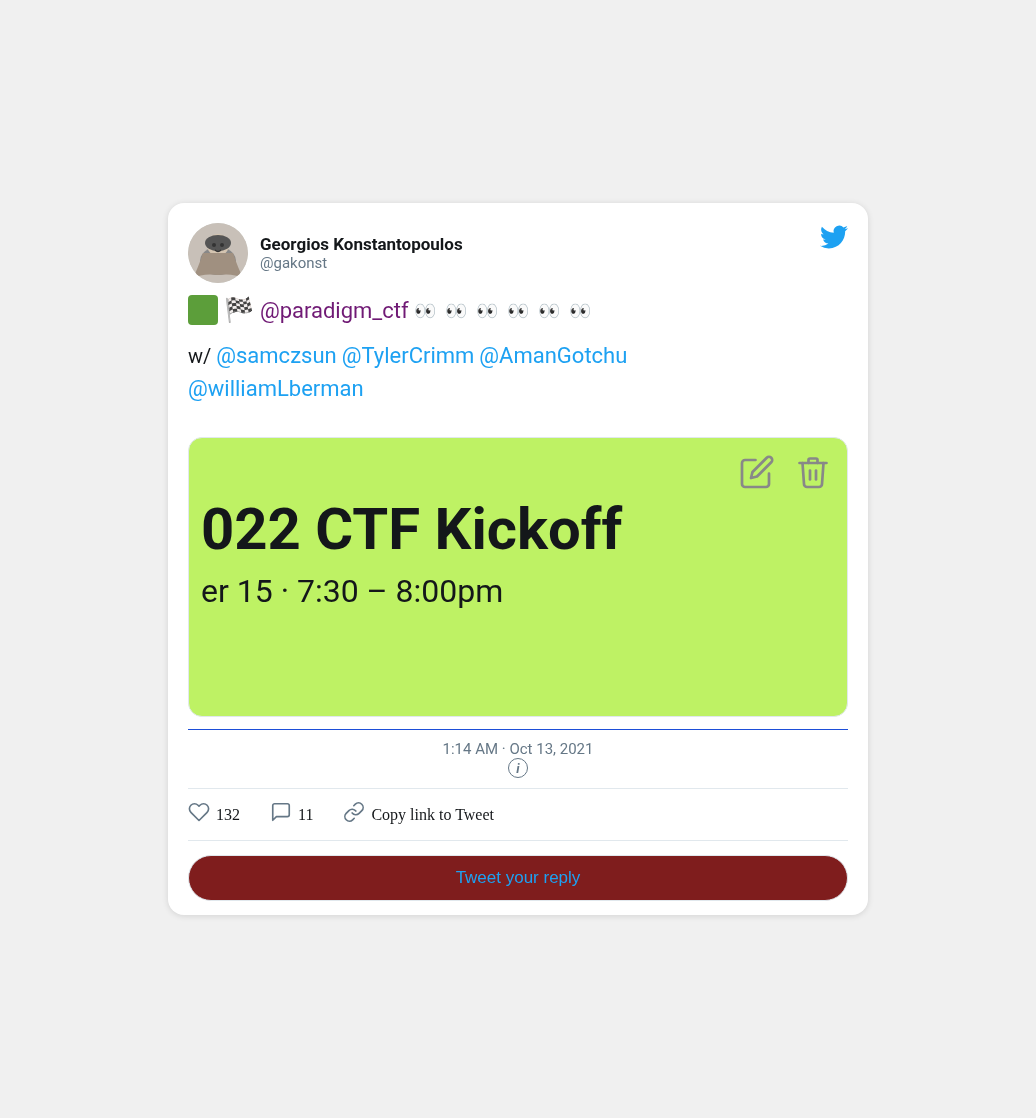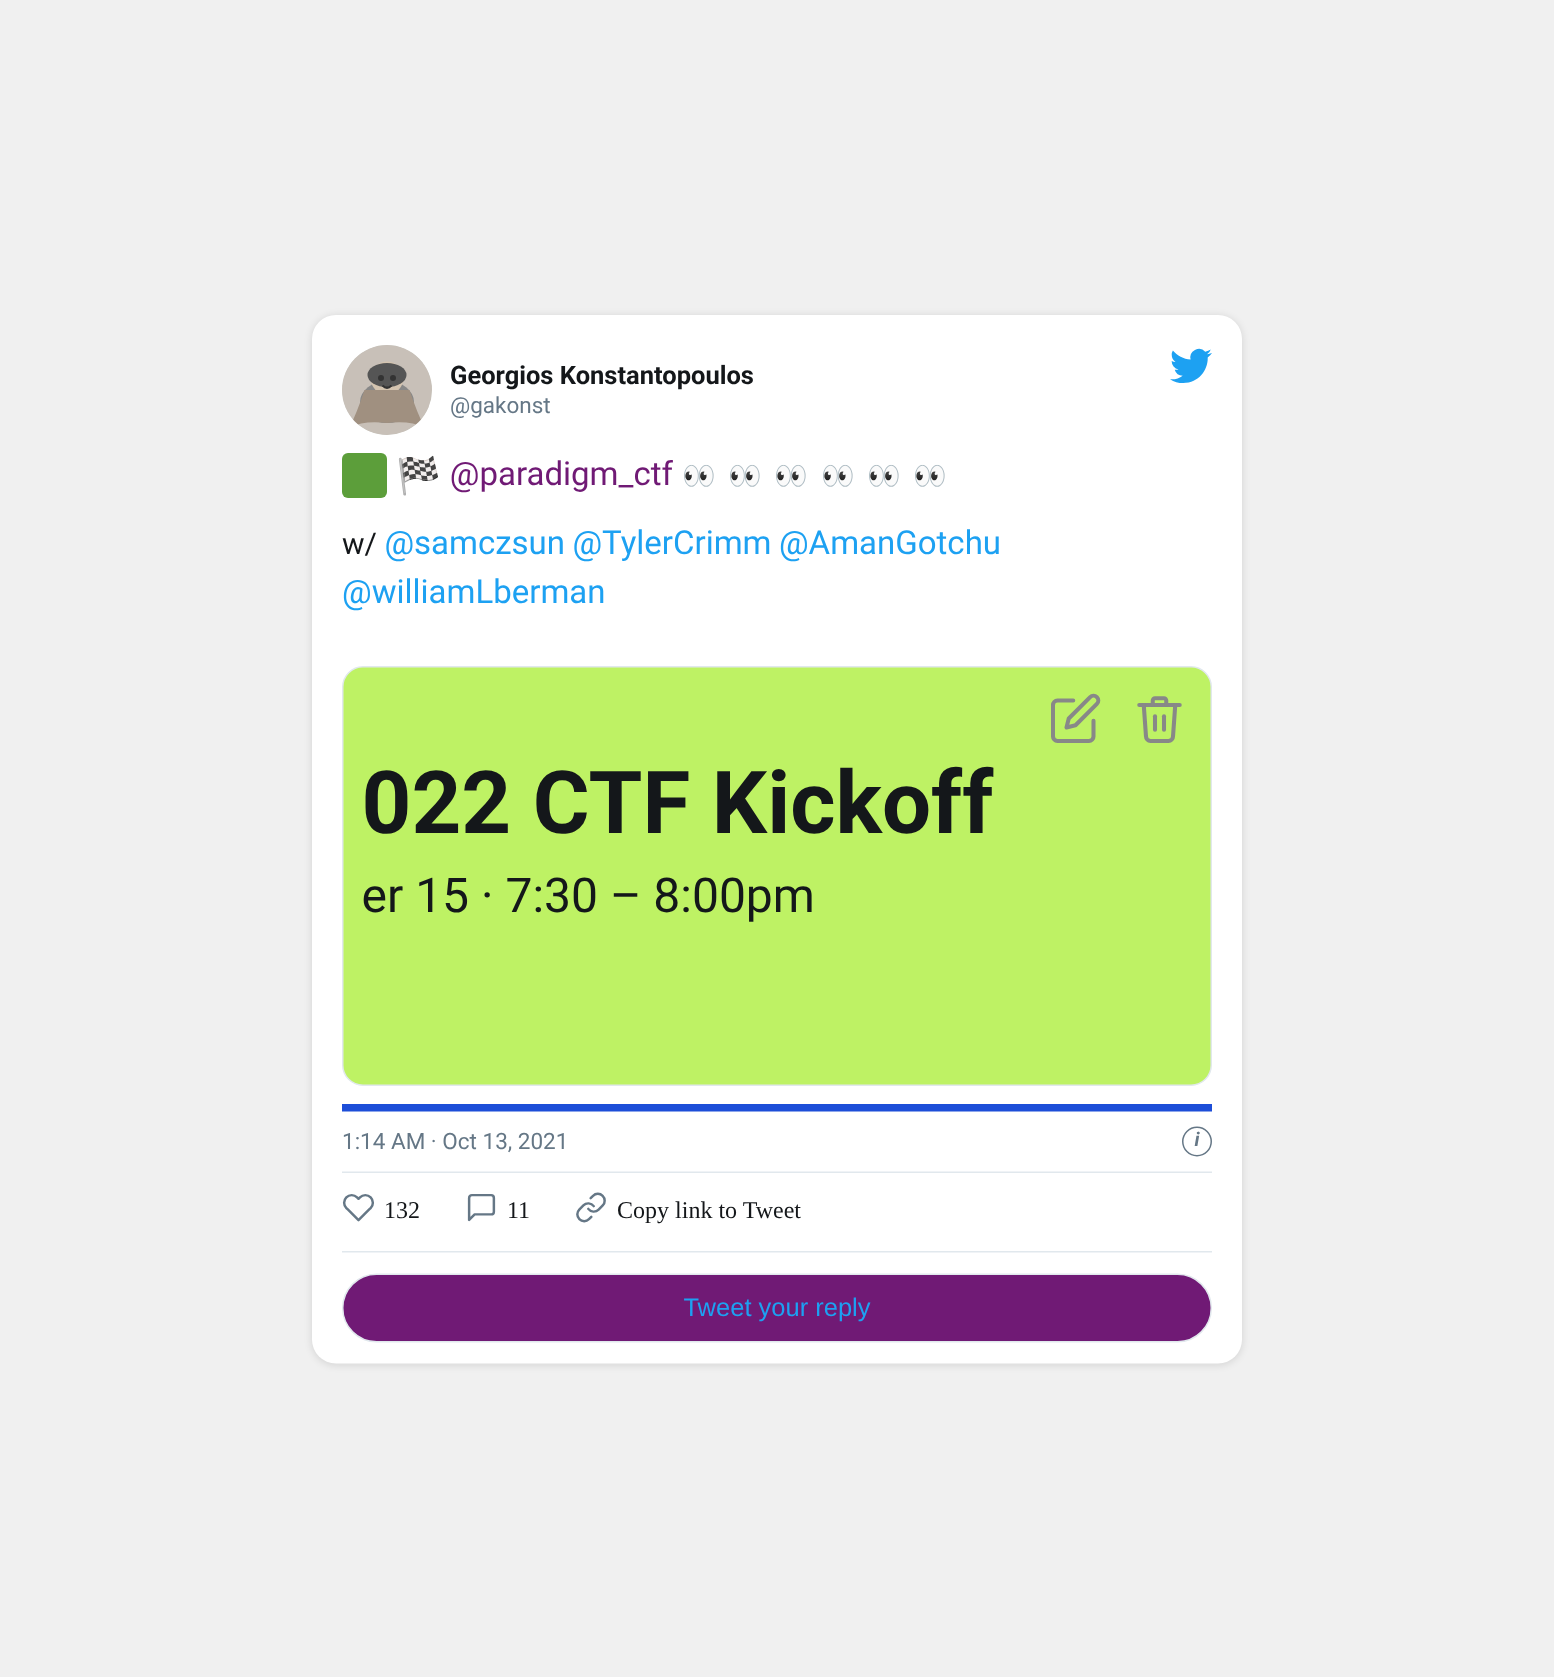--- a/index.html
+++ b/index.html
@@ -9,21 +9,21 @@
       display: flex;
       justify-content: center;
       align-items: center;
       min-height: 100vh;
       font-family: -apple-system, BlinkMacSystemFont, "Segoe UI", Roboto, Helvetica, Arial, sans-serif;
     }
 
     .tweet-card {
       background: #ffffff;
       border-radius: 16px;
-      width: 620px;
+      width: 700px;
       padding: 20px 20px 0 20px;
       box-shadow: 0 1px 6px rgba(0,0,0,0.12);
     }
 
     .tweet-header {
       display: flex;
       align-items: flex-start;
       justify-content: space-between;
       margin-bottom: 12px;
     }
@@ -166,24 +166,25 @@
       font-size: 32px;
       color: #14171a;
       font-weight: 400;
       margin-left: -8px;
     }
 
     .tweet-timestamp {
       font-size: 15px;
       color: #657786;
       padding: 10px 0;
-      border-top: 5px solid #1d4ed8;
-      display: flex;
-      align-items: center;
-      justify-content: space-between;
+      border-top: 1px solid #1d4ed8;
+      display: flex;
+      align-items: center;
+      justify-content: center;
+      flex-direction: column;
     }
 
     .info-icon {
       width: 20px;
       height: 20px;
       border-radius: 50%;
       border: 1.5px solid #657786;
       display: inline-flex;
       align-items: center;
       justify-content: center;
@@ -231,21 +232,21 @@
       padding: 14px 0 14px 0;
     }
 
     .reply-button {
       width: 100%;
       border: 1px solid #e1e8ed;
       border-radius: 30px;
       padding: 12px 20px;
       font-size: 17px;
       color: #1da1f2;
-      background: #701a75;
+      background: #7f1d1d;
       cursor: pointer;
       text-align: center;
       font-weight: 500;
     }
   </style>
 </head>
 <body>
 
 <div class="tweet-card">
 

